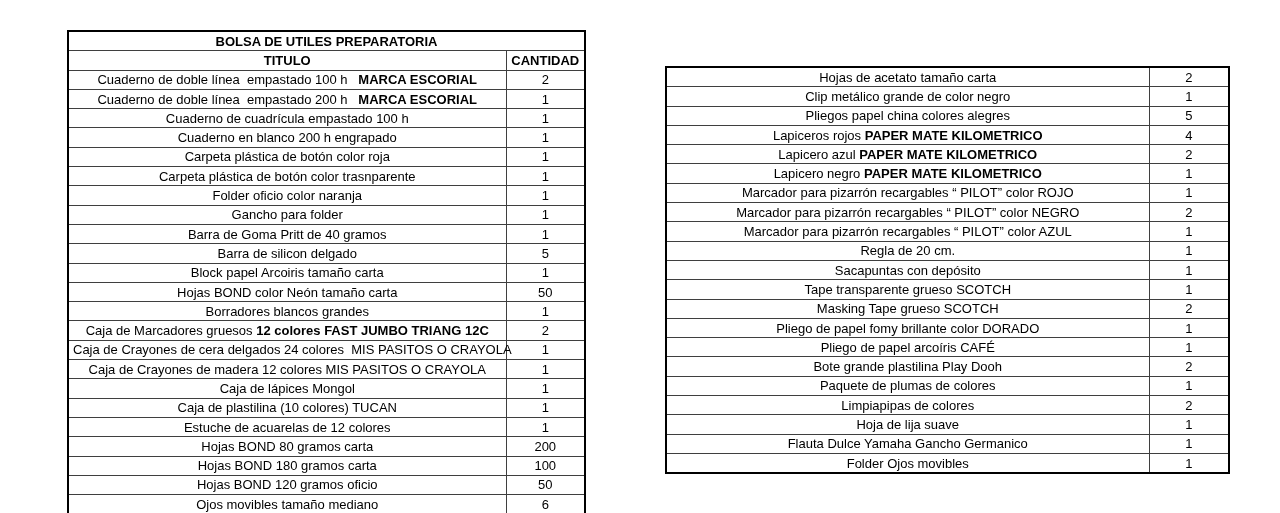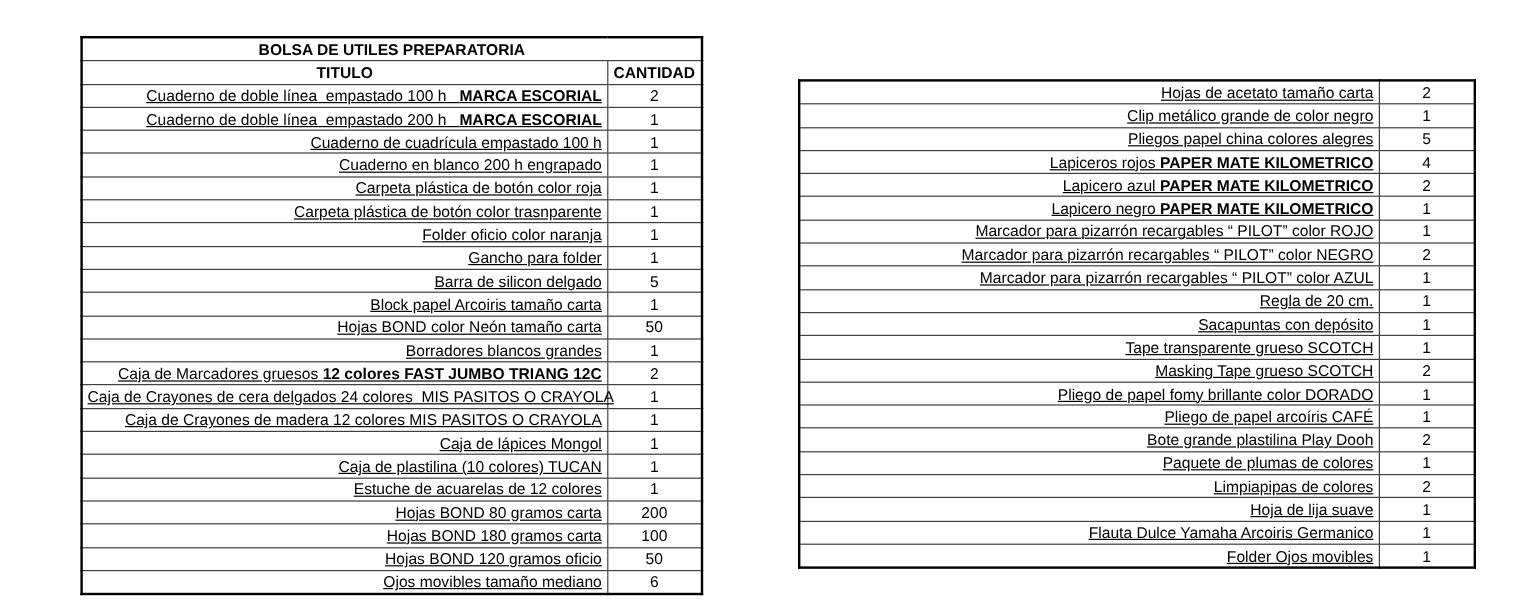--- a/index.html
+++ b/index.html
@@ -34,21 +34,21 @@
     overflow: visible;
   }
   .left-table  { left: 67px;  top: 10px; width: 517px; }
   .right-table { left: 665px; top: 46px; width: 563px; border-radius: 21px; }
 
   .left-table  col.c-item { width: 438px; }
   .left-table  col.c-qty  { width: 79px;  }
   .right-table col.c-item { width: 483px; }
   .right-table col.c-qty  { width: 80px;  }
 
-  td.item-cell { text-align: right; white-space: pre; text-decoration: underline; }
+  td.item-cell { text-align: center; white-space: pre; }
   td.qty-cell  { text-align: center; }
   tr.title-row td, tr.header-row td {
     text-align: center;
     font-weight: 700;
     white-space: pre;
   }
   .b { font-weight: 700; }
 </style>
 </head>
 <body>
@@ -96,20 +96,24 @@
         </tr>
         <tr>
           <td class="item-cell"><span>Folder oficio color naranja</span></td>
           <td class="qty-cell">1</td>
         </tr>
         <tr>
           <td class="item-cell"><span>Gancho para folder</span></td>
           <td class="qty-cell">1</td>
         </tr>
         <tr>
+          <td class="item-cell"><span>Barra de Goma Pritt de 40 gramos</span></td>
+          <td class="qty-cell">1</td>
+        </tr>
+        <tr>
           <td class="item-cell"><span>Barra de silicon delgado</span></td>
           <td class="qty-cell">5</td>
         </tr>
         <tr>
           <td class="item-cell"><span>Block papel Arcoiris tamaño carta</span></td>
           <td class="qty-cell">1</td>
         </tr>
         <tr>
           <td class="item-cell"><span>Hojas BOND color Neón tamaño carta</span></td>
           <td class="qty-cell">50</td>
@@ -237,21 +241,21 @@
         </tr>
         <tr>
           <td class="item-cell"><span>Limpiapipas de colores</span></td>
           <td class="qty-cell">2</td>
         </tr>
         <tr>
           <td class="item-cell"><span>Hoja de lija suave</span></td>
           <td class="qty-cell">1</td>
         </tr>
         <tr>
-          <td class="item-cell"><span>Flauta Dulce Yamaha Arcoiris Germanico</span></td>
+          <td class="item-cell"><span>Flauta Dulce Yamaha Gancho Germanico</span></td>
           <td class="qty-cell">1</td>
         </tr>
         <tr>
           <td class="item-cell"><span>Folder Ojos movibles</span></td>
           <td class="qty-cell">1</td>
         </tr>
       </tbody>
   </table>
 
 </div>

